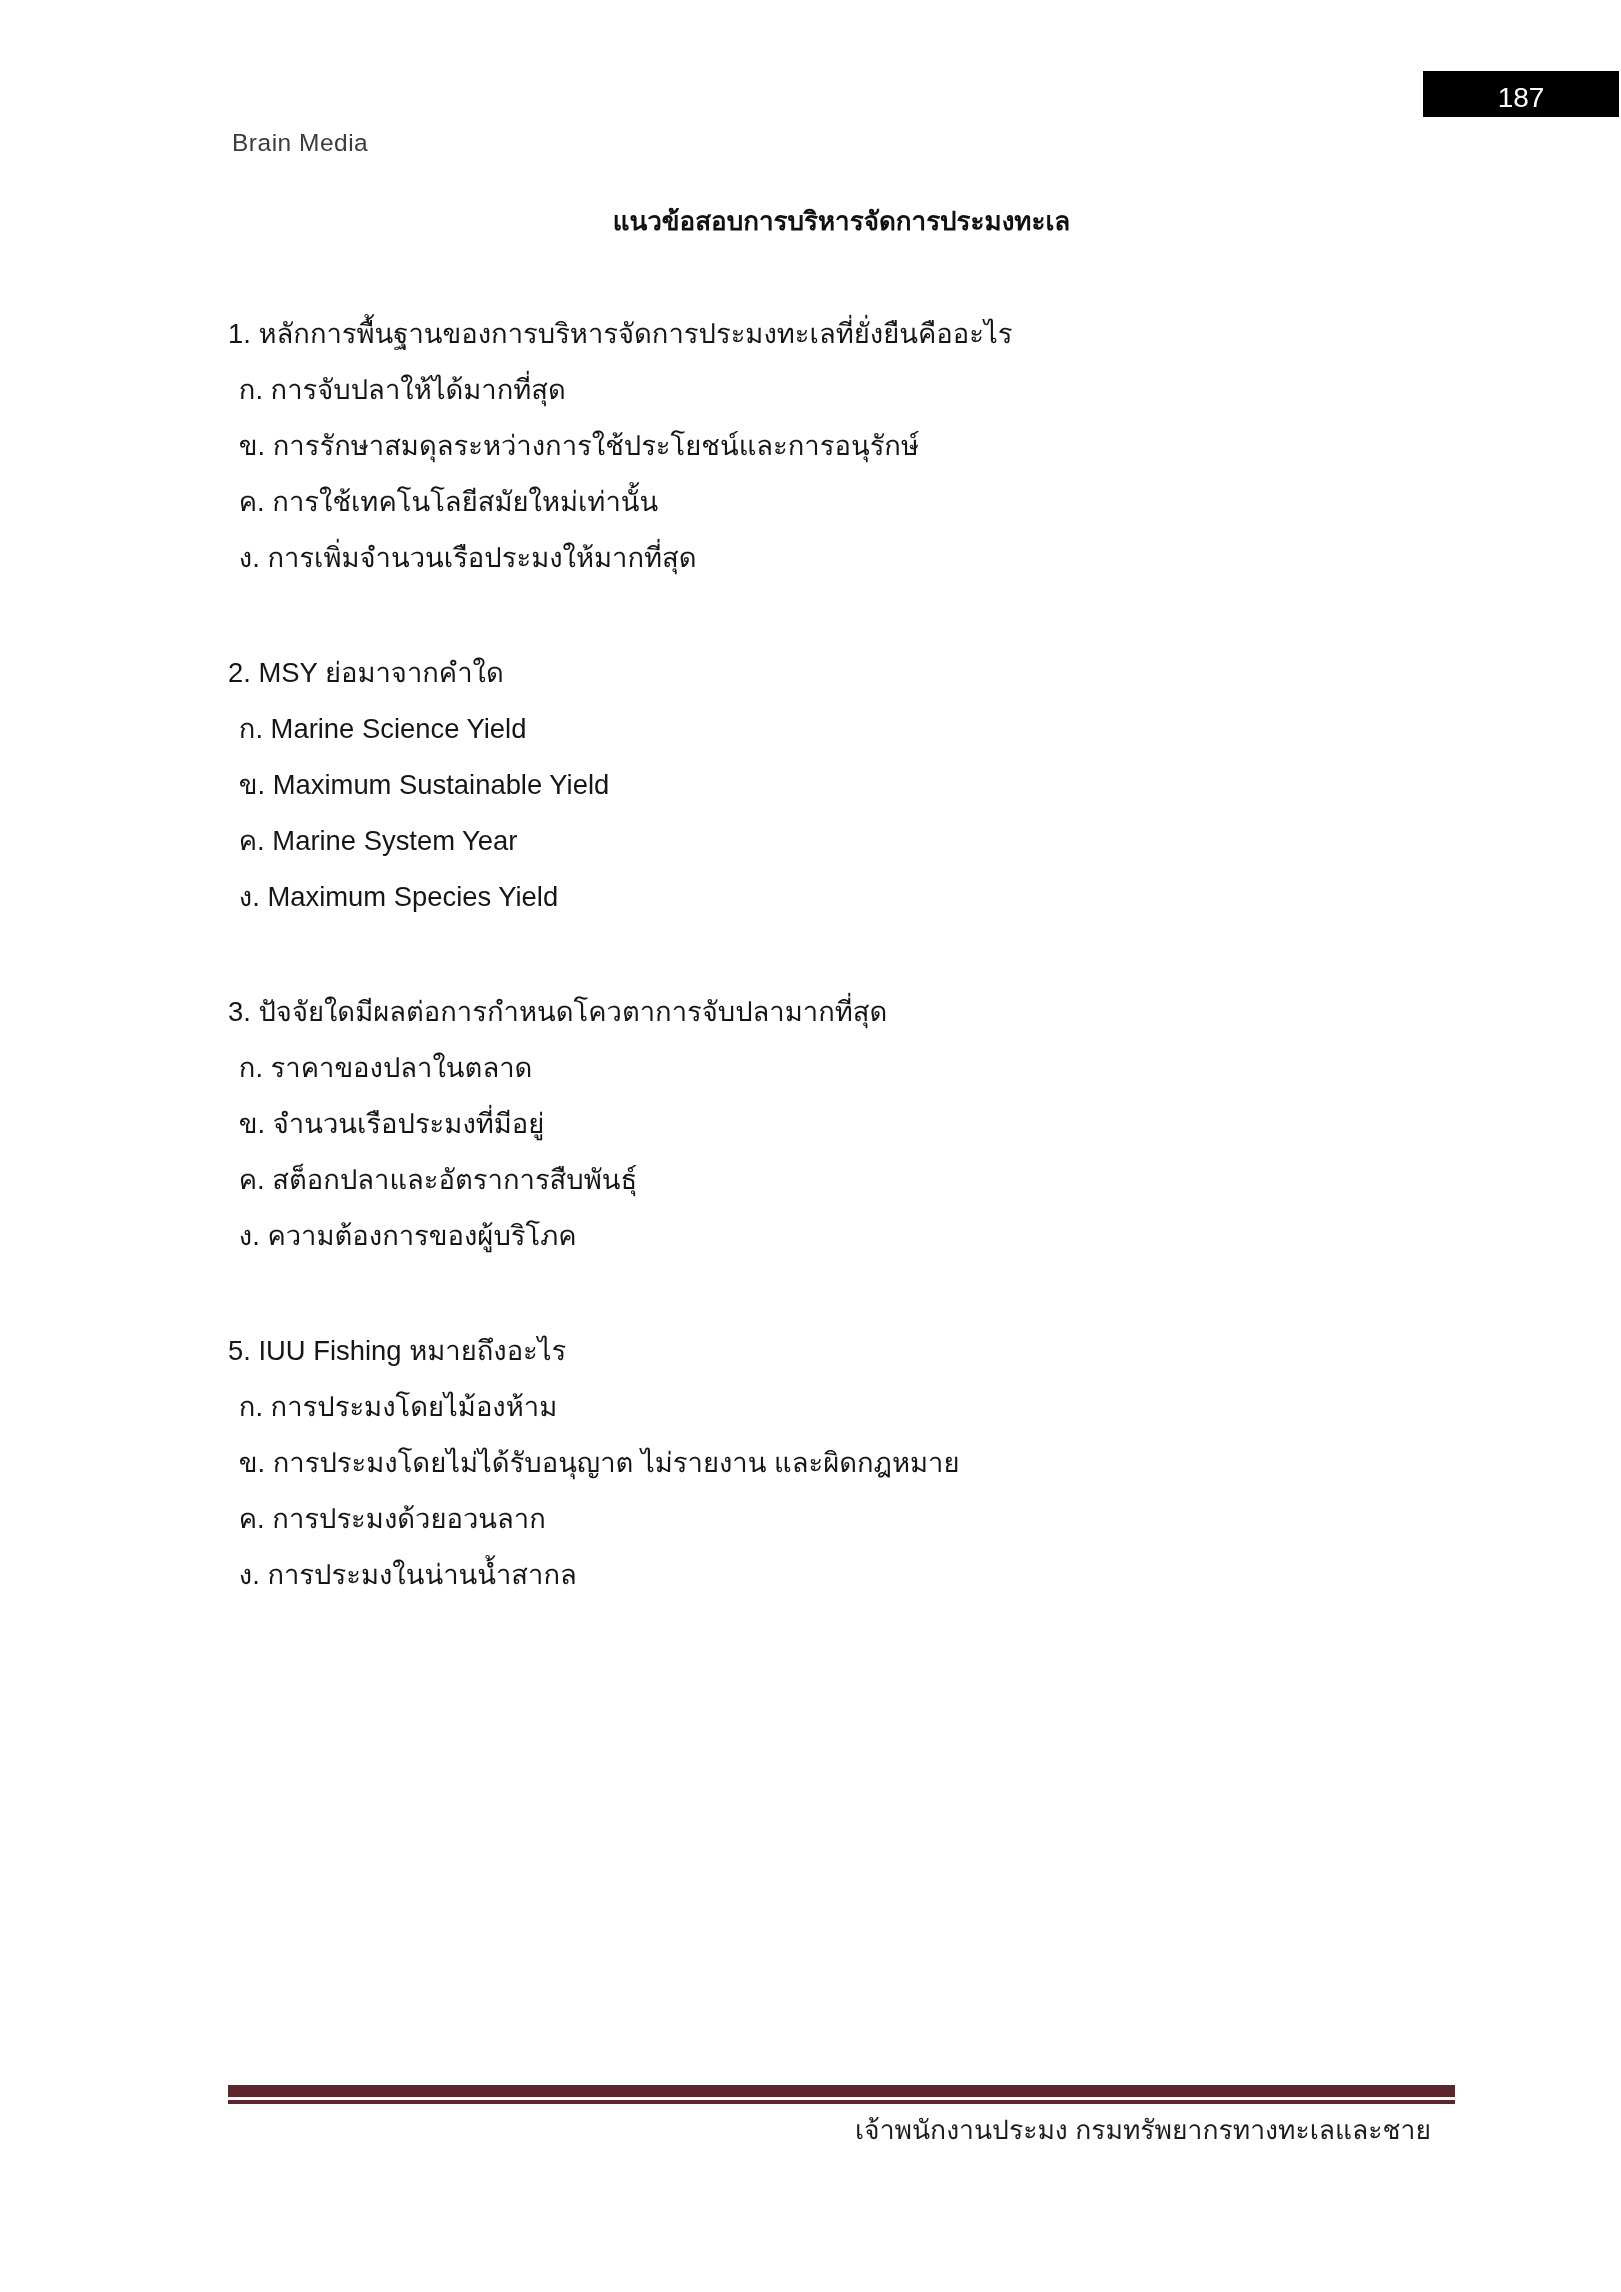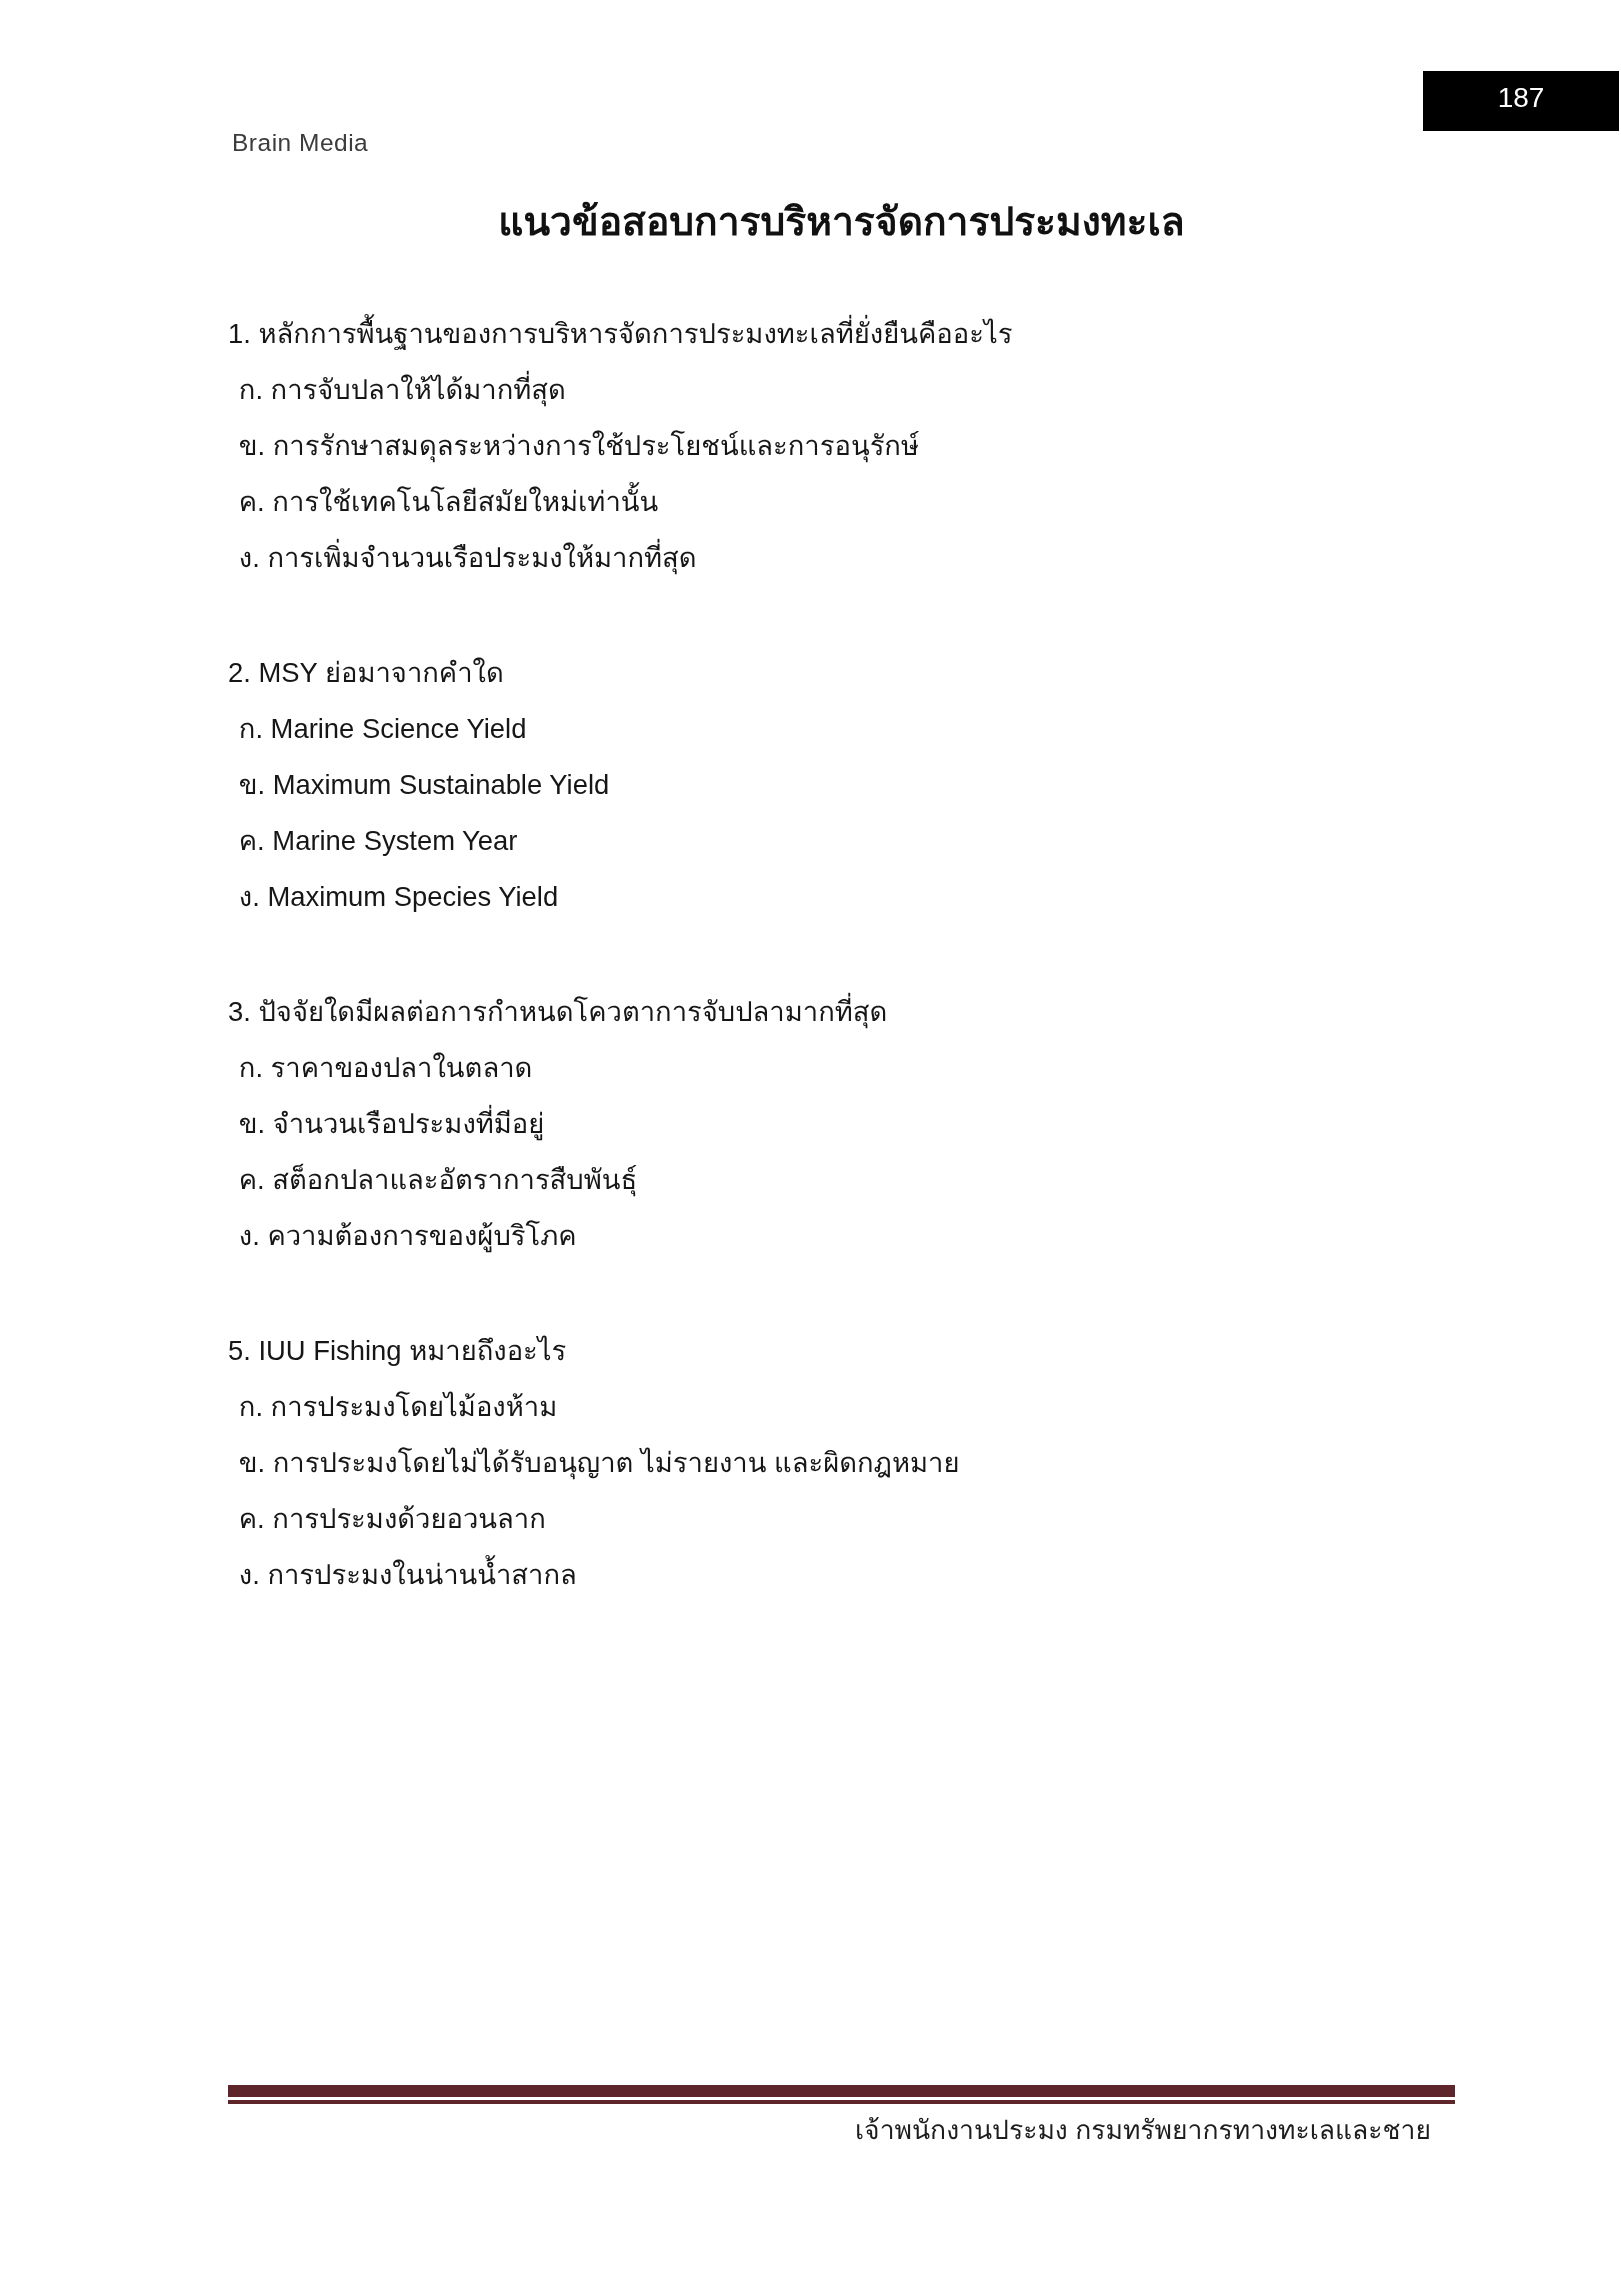--- a/index.html
+++ b/index.html
@@ -22,21 +22,21 @@
     font-size: 24.5px;
     letter-spacing: 0.5px;
     color: #3c3c3c;
     margin-top: 35px;
   }
   .pagebox {
     position: absolute;
     left: 1423px;
     top: 71px;
     width: 196px;
-    height: 60px;
+    height: 46px;
     background: #000000;
     color: #ffffff;
     text-align: center;
     line-height: 54px;
     font-size: 28px;
   }
 
   
   .content {
     position: absolute;
@@ -45,21 +45,21 @@
     width: 1227px;
     font-size: 27.4px;
   }
   .doc-title {
     margin-top: 192px;
     margin-bottom: 55px;
     height: 59px;
     line-height: 59px;
     text-align: center;
     font-weight: bold;
-    font-size: 39px;
+    font-size: 26px;
     color: #111111;
   }
   .q-block { margin: 0 0 59px 0; }
   .q-head {
     height: 56px;
     line-height: 56px;
     white-space: nowrap;
   }
   .q-opt {
     height: 56px;

